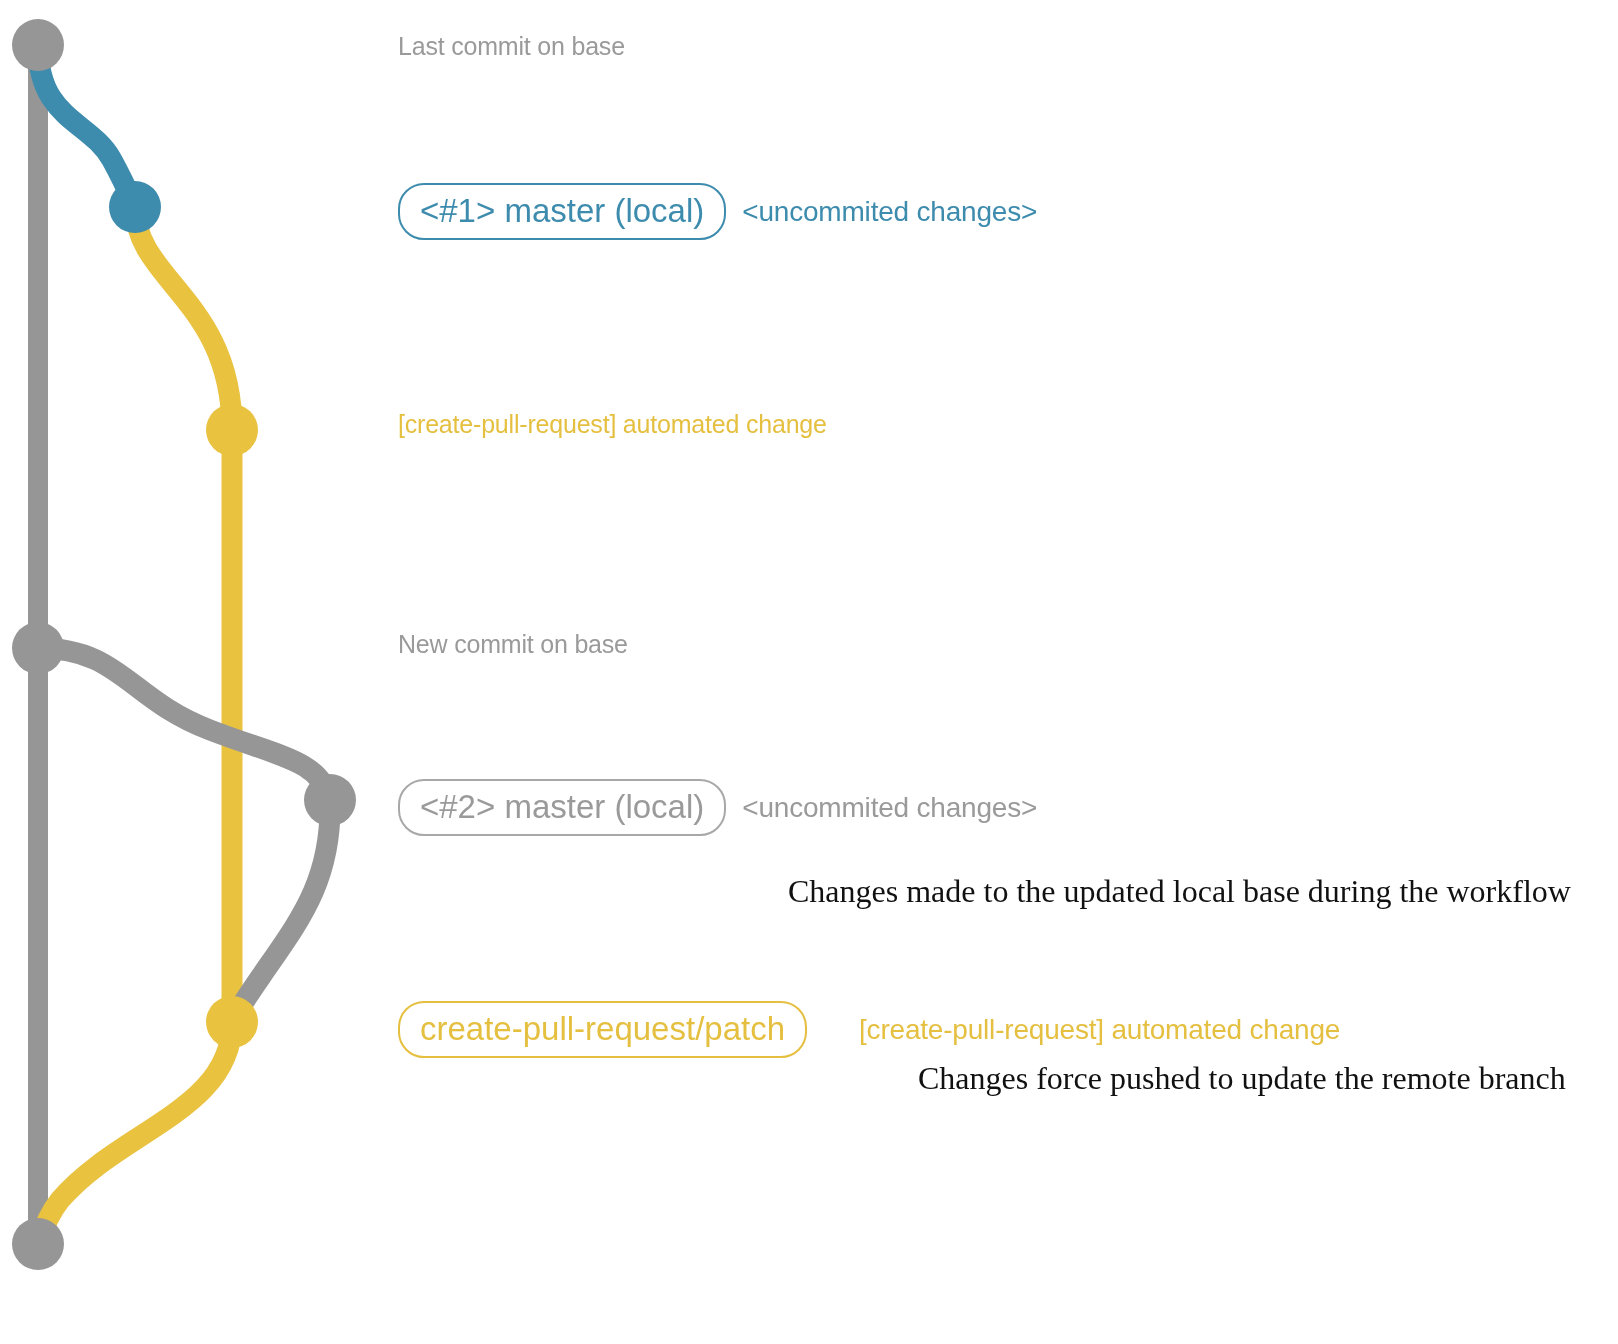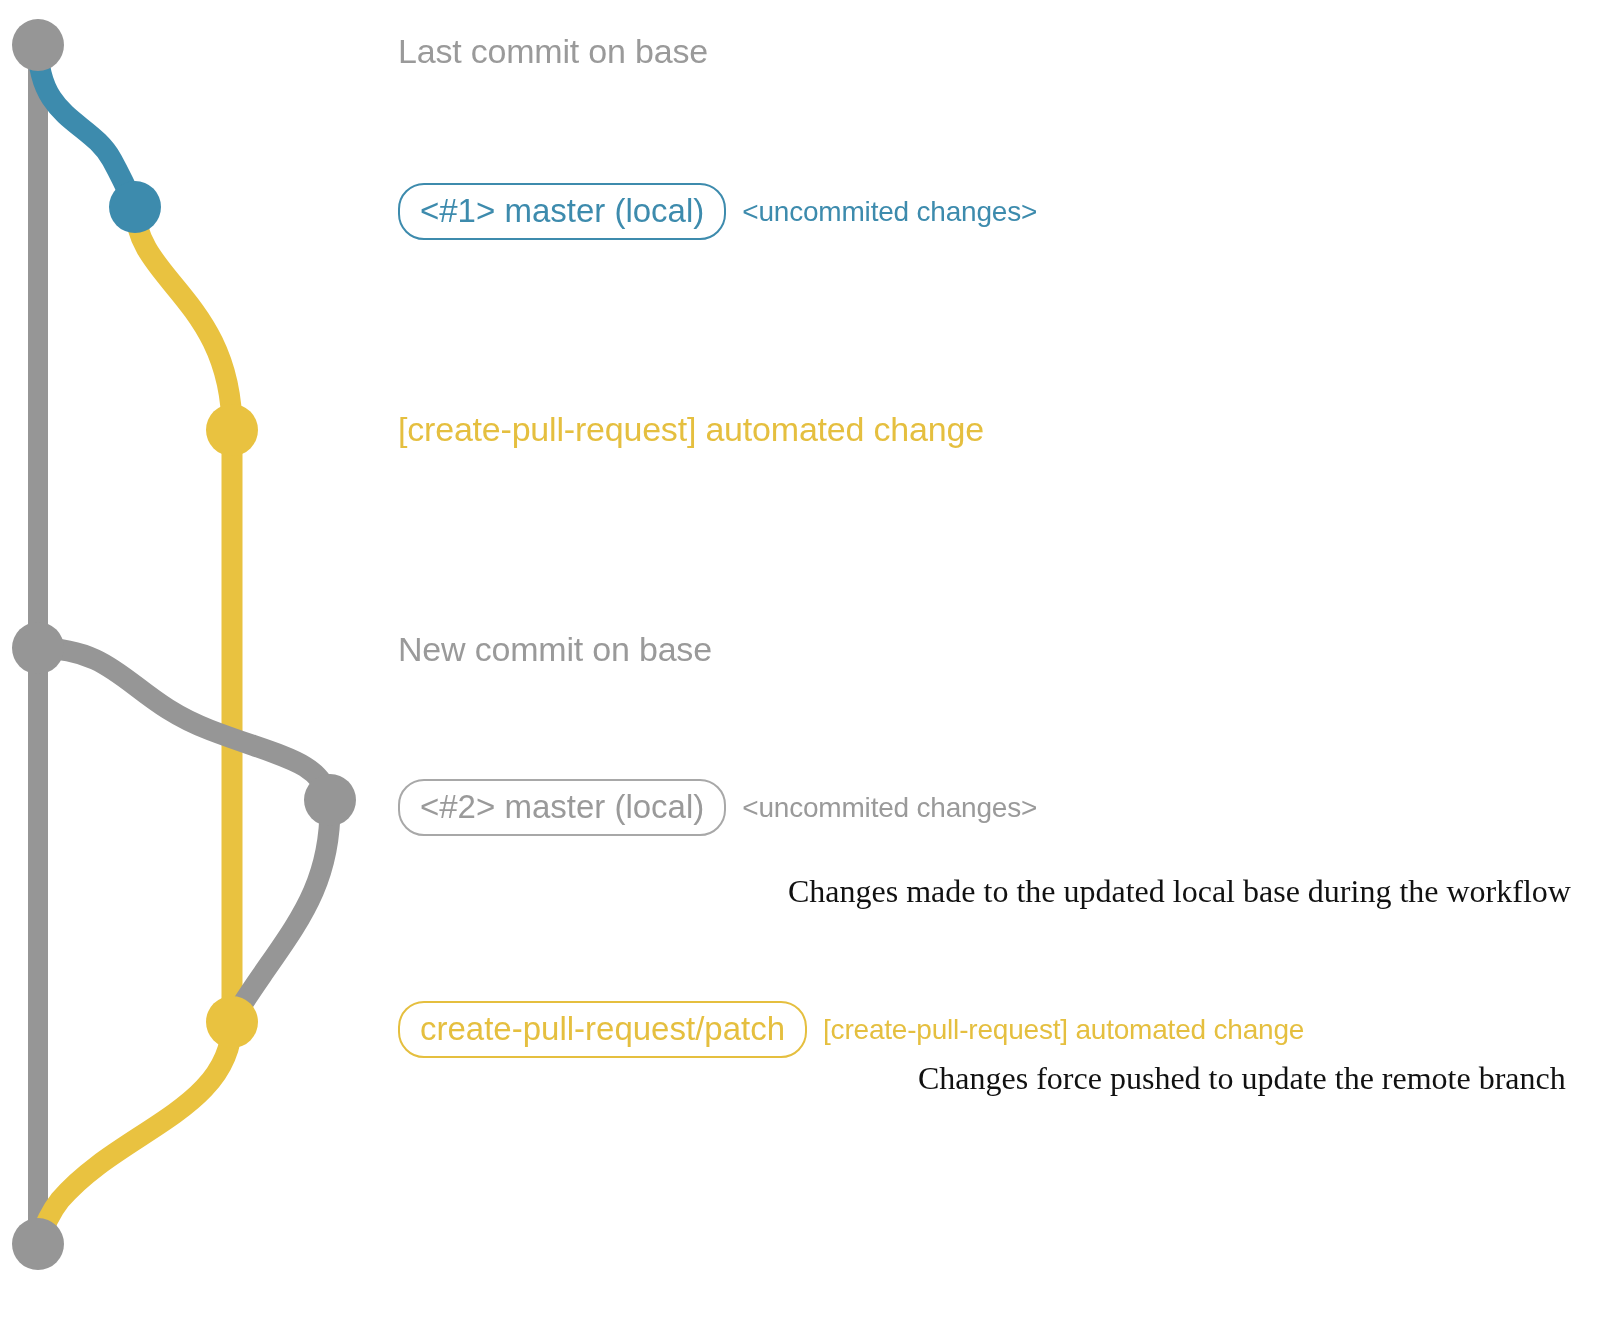--- a/index.html
+++ b/index.html
@@ -35,21 +35,21 @@
   .row {
     position: absolute;
     display: flex;
     align-items: center;
     white-space: nowrap;
   }
 
   
   .caption {
     font-family: "Liberation Sans", sans-serif;
-    font-size: 34px;
+    font-size: 25px;
     letter-spacing: -0.2px;
   }
   .caption.gray  { color: #9a9a9a; }
   .caption.yellow { color: #e5bf3f; }
 
   
   .badge {
     display: inline-block;
     border: 2.5px solid #9a9a9a;
     border-radius: 26px;
@@ -129,20 +129,20 @@
   <div class="row" style="left:398px; top:630px;">
     <span class="caption gray">New commit on base</span>
   </div>
 
   <div class="row" style="left:398px; top:779px;">
     <span class="badge gray">&lt;#2&gt; master (local)</span>
     <span class="subject gray">&lt;uncommited changes&gt;</span>
   </div>
   <div class="desc" style="left:788px; top:838px;margin-top:35px;">Changes made to the updated local base during the workflow</div>
 
-  <div class="row" style="left:398px; top:1001px;">
+  <div class="row" style="left:398px; top:1001px;gap:36px;">
     <span class="badge yellow">create-pull-request/patch</span>
     <span class="subject yellow">[create-pull-request] automated change</span>
   </div>
   <div class="desc" style="left:918px; top:1060px;">Changes force pushed to update the remote branch</div>
 
 
 </div>
 
 </body></html>

